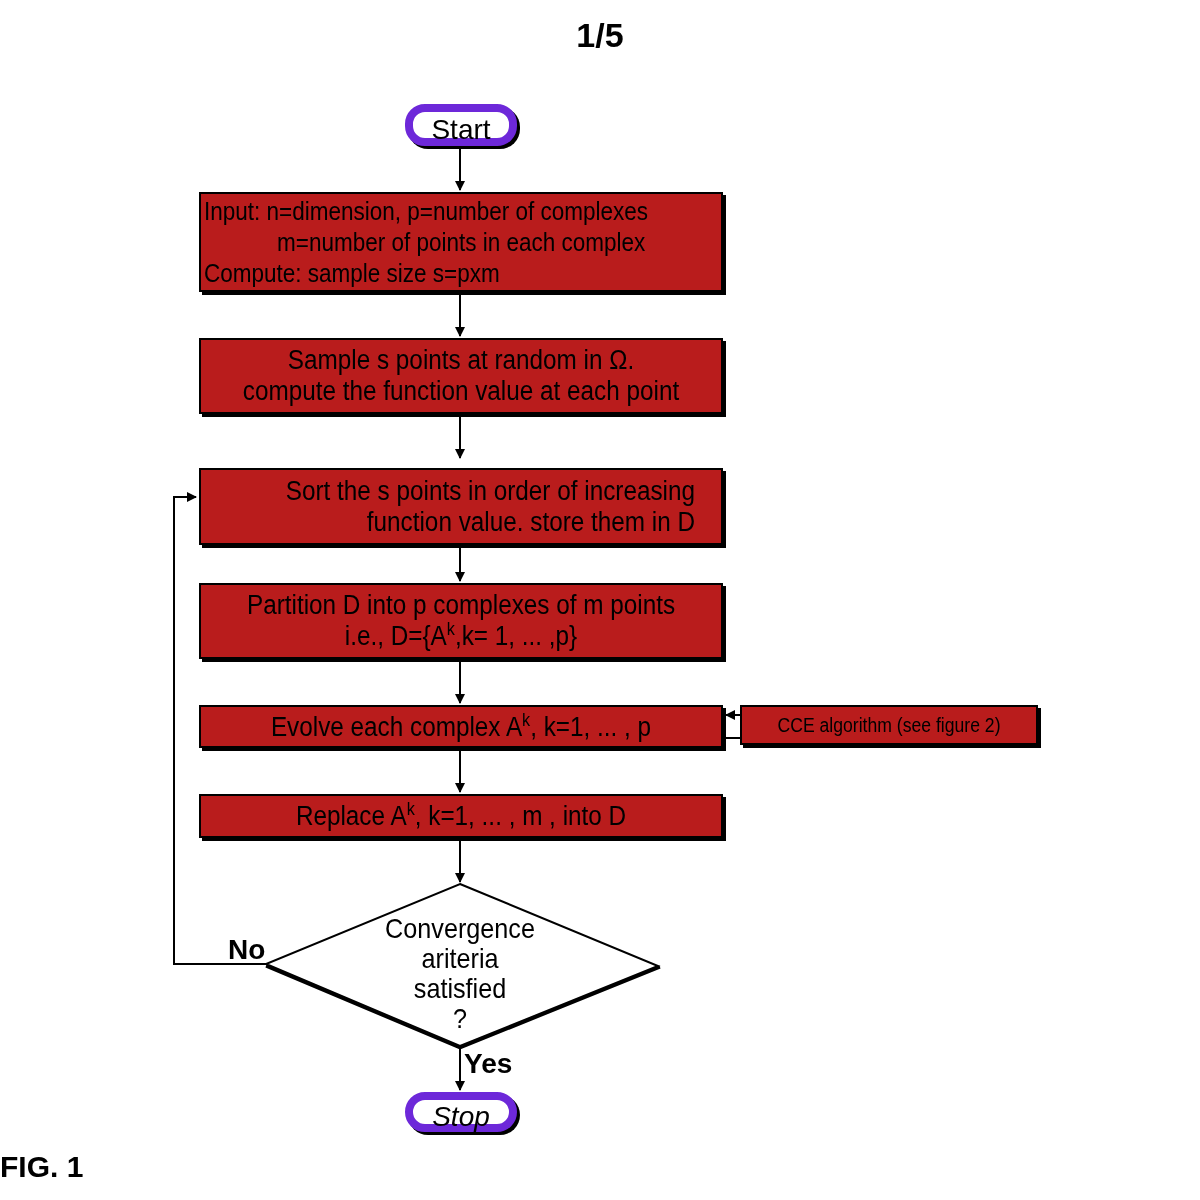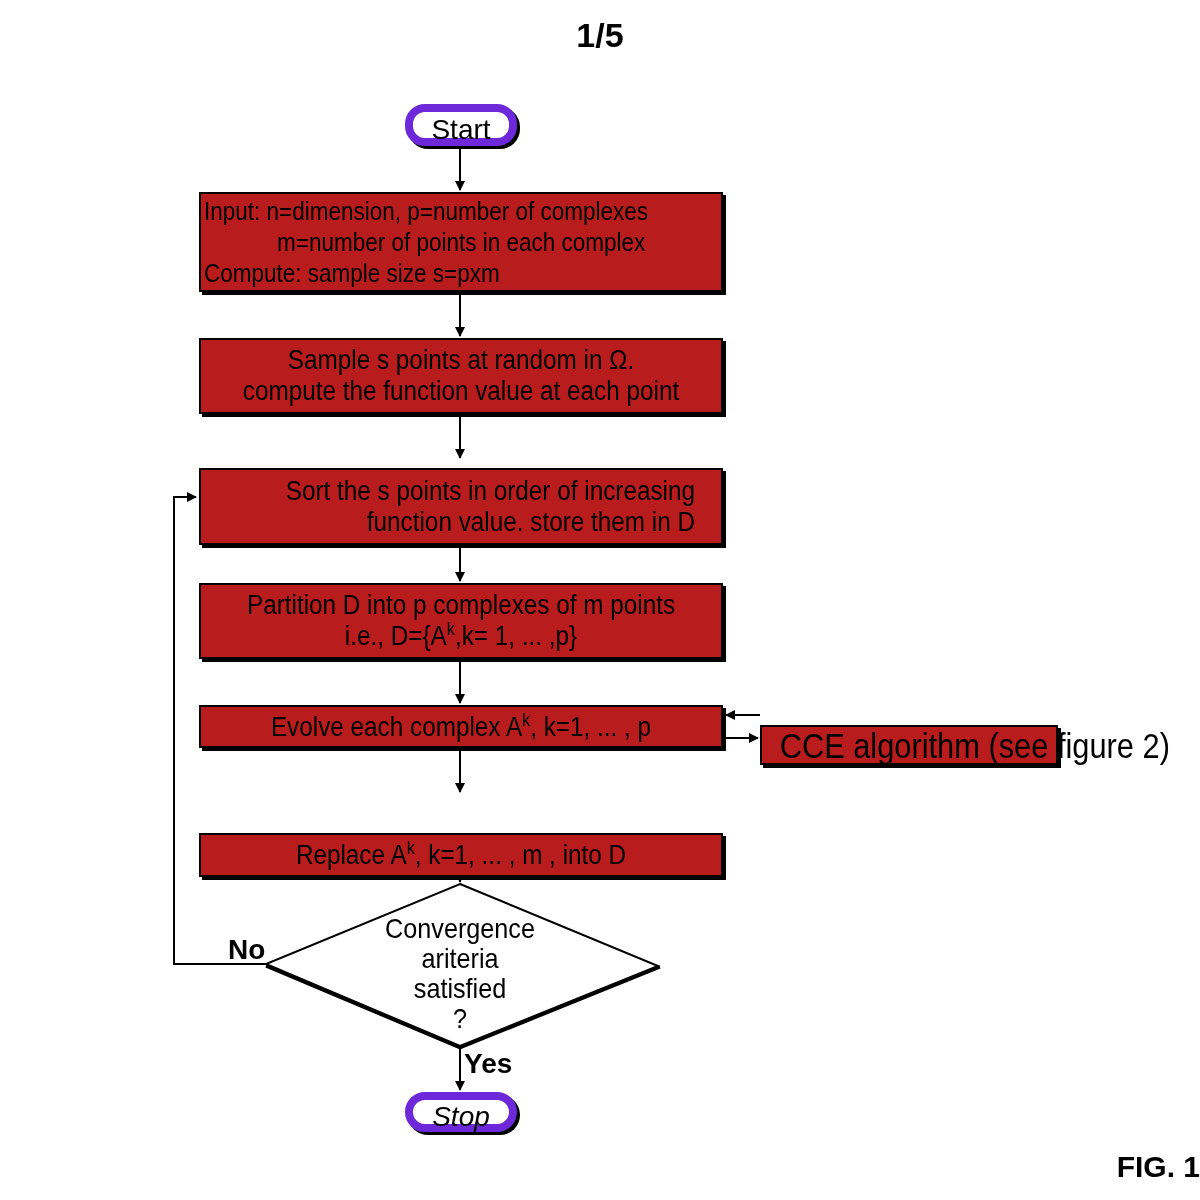--- a/index.html
+++ b/index.html
@@ -5,21 +5,21 @@
   html,body{margin:0;padding:0;background:#fff;}
   body{width:1200px;height:1200px;position:relative;overflow:hidden;font-family:"Liberation Sans",sans-serif;color:#000;}
   .box{position:absolute;background:#b91c1c;border:2px solid #000;box-shadow:3px 3px 0 #000;box-sizing:border-box;
        font-family:"Liberation Sans",sans-serif;font-size:27px;line-height:31px;text-align:center;
        transform:scaleX(0.86);transform-origin:center;}
   .boxin{position:absolute;left:0;right:0;top:50%;transform:translateY(-50%);}
   .term{position:absolute;background:#fff;border:8px solid #6d28d9;border-radius:20px;box-shadow:3px 3px 0 #000;
         box-sizing:border-box;text-align:center;font-size:28px;line-height:36px;}
   .lbl{position:absolute;font-size:28px;font-weight:bold;}
   .page-num{position:absolute;left:0;width:1200px;text-align:center;top:16px;font-size:34px;font-weight:bold;}
-  .fig{position:absolute;left:0;width:1200px;text-align:right;top:1150px;font-size:30px;font-weight:bold;}
+  .fig{position:absolute;left:0;width:1200px;text-align:left;top:1150px;font-size:30px;font-weight:bold;}
   .dtext{position:absolute;left:330px;width:260px;text-align:center;top:914px;font-size:28px;line-height:30px;}
   svg{position:absolute;left:0;top:0;}
   sup{font-size:18px;line-height:0;}
 </style>
 </head>
 <body>
 
 <div class="page-num">1/5</div>
 
 <svg width="1200" height="1200">
@@ -71,25 +71,25 @@
   <div class="boxin" style="transform:translateY(-50%) scaleX(0.9);">
     <div>Partition D into p complexes of m points</div>
     <div><span>i.e., D={A</span><sup>k</sup><span>,k= 1, ... ,p}</span></div>
   </div>
 </div>
 
 <div class="box" style="left:199px;top:705px;width:524px;height:43px;transform:none;">
   <div class="boxin" style="transform:translateY(-50%) scaleX(0.9);"><span>Evolve each complex A</span><sup>k</sup><span>, k=1, ... , p</span></div>
 </div>
 
-<div class="box" style="left:760px;top:705px;width:298px;height:40px;transform:none;font-size:35px;margin-top:20px;">
+<div class="box" style="left:740px;top:705px;width:298px;height:40px;transform:none;font-size:20px;">
   <div class="boxin" style="transform:translateY(-50%) scaleX(0.88);white-space:nowrap;">CCE algorithm (see figure 2)</div>
 </div>
 
-<div class="box" style="left:199px;top:794px;width:524px;height:44px;transform:none;margin-top:39px;">
+<div class="box" style="left:199px;top:794px;width:524px;height:44px;transform:none;">
   <div class="boxin" style="transform:translateY(-50%) scaleX(0.9);"><span>Replace A</span><sup>k</sup><span>, k=1, ... , m , into D</span></div>
 </div>
 
 <div class="dtext" style="transform:scaleX(0.9);">
   <div>Convergence</div>
   <div>ariteria</div>
   <div>satisfied</div>
   <div>?</div>
 </div>
 

